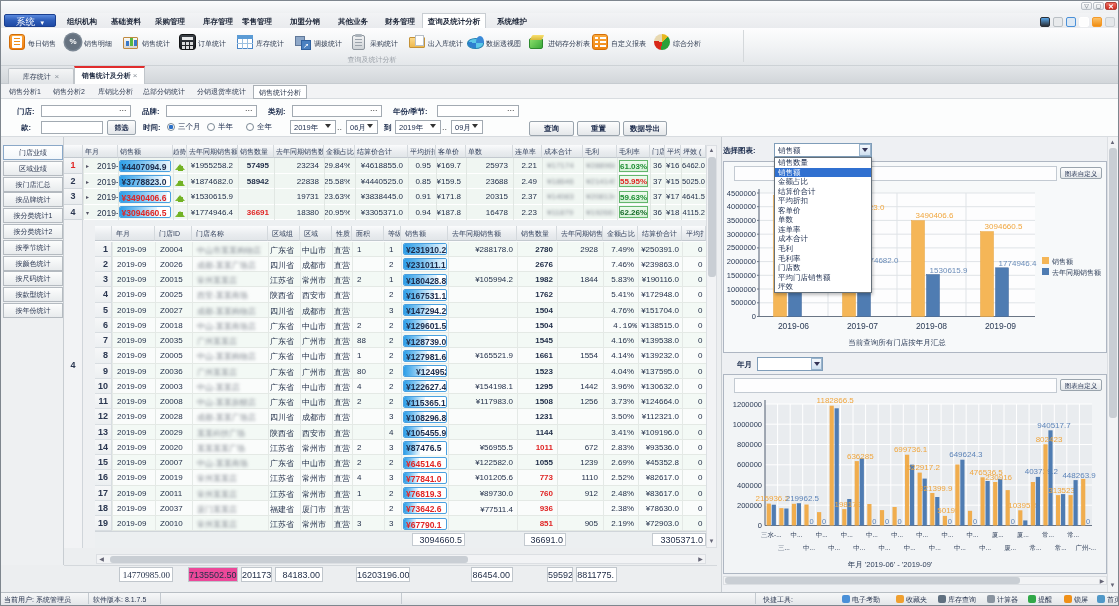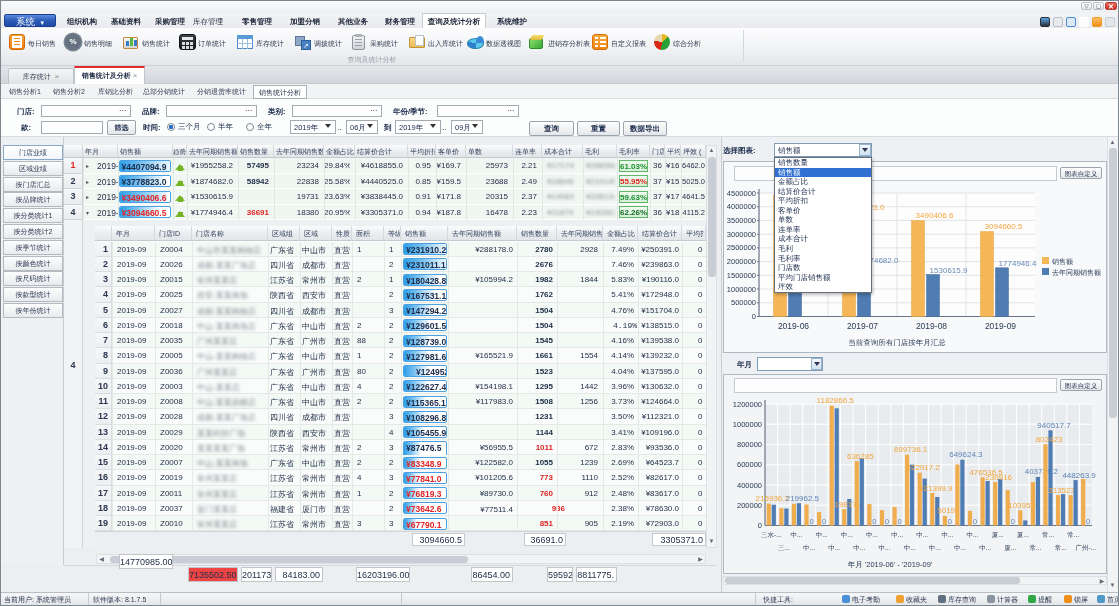--- a/index.html
+++ b/index.html
@@ -24,21 +24,21 @@
 <div style="position:absolute;left:1px;top:1px;width:1117px;height:12px;background:linear-gradient(#fbfcfd,#eef0f2);"></div>
 <div style="position:absolute;left:1081px;top:2px;width:11px;height:8px;border:1px solid #b9bfc6;border-radius:2px;background:linear-gradient(#ffffff,#e2e6ea);font-size:6px;color:#5a6470;text-align:center;line-height:6px;">▽</div>
 <div style="position:absolute;left:1093px;top:2px;width:11px;height:8px;border:1px solid #b9bfc6;border-radius:2px;background:linear-gradient(#ffffff,#e2e6ea);font-size:6px;color:#5a6470;text-align:center;line-height:7px;">◻</div>
 <div style="position:absolute;left:1105px;top:2px;width:12px;height:8px;border:1px solid #b04038;border-radius:2px;background:linear-gradient(#ee6e62,#ce2e22);font-size:7px;color:#fff;text-align:center;line-height:8px;font-weight:bold;">✕</div>
 <div style="position:absolute;left:1px;top:13px;width:1117px;height:15px;background:linear-gradient(#f2f3f5,#e9ebee);"></div>
 <div style="position:absolute;left:422px;top:13px;width:64px;height:15px;background:#fff;border:1px solid #c8cdd2;border-bottom:0;"></div>
 <div style="position:absolute;left:4px;top:14px;width:52px;height:13px;background:linear-gradient(#5b8ade,#2d5cb8 50%,#1f4aa5);border:1px solid #1a3f8f;border-radius:2px;color:#fff;font-size:9.5px;text-align:center;line-height:13px;">系统&nbsp;&nbsp;<span style="font-size:7px;">▾</span></div>
 <div style="position:absolute;left:62px;top:16px;width:40px;height:11px;font-size:7.5px;color:#1d2638;text-align:center;line-height:11px;font-weight:bold;">组织机构</div>
 <div style="position:absolute;left:106px;top:16px;width:40px;height:11px;font-size:7.5px;color:#1d2638;text-align:center;line-height:11px;font-weight:bold;">基础资料</div>
 <div style="position:absolute;left:150px;top:16px;width:40px;height:11px;font-size:7.5px;color:#1d2638;text-align:center;line-height:11px;font-weight:bold;">采购管理</div>
-<div style="position:absolute;left:193px;top:16px;width:40px;height:11px;font-size:7.5px;color:#1d2638;text-align:left;line-height:11px;font-weight:normal;">库存管理</div>
+<div style="position:absolute;left:193px;top:16px;width:40px;height:11px;font-size:7.5px;color:#1d2638;text-align:right;line-height:11px;font-weight:bold;">库存管理</div>
 <div style="position:absolute;left:237px;top:16px;width:40px;height:11px;font-size:7.5px;color:#1d2638;text-align:center;line-height:11px;font-weight:bold;">零售管理</div>
 <div style="position:absolute;left:285px;top:16px;width:40px;height:11px;font-size:7.5px;color:#1d2638;text-align:center;line-height:11px;font-weight:bold;">加盟分销</div>
 <div style="position:absolute;left:333px;top:16px;width:40px;height:11px;font-size:7.5px;color:#1d2638;text-align:center;line-height:11px;font-weight:bold;">其他业务</div>
 <div style="position:absolute;left:380px;top:16px;width:40px;height:11px;font-size:7.5px;color:#1d2638;text-align:center;line-height:11px;font-weight:bold;">财务管理</div>
 <div style="position:absolute;left:422px;top:16px;width:64px;height:11px;font-size:7.5px;color:#1d2638;text-align:center;line-height:11px;font-weight:bold;">查询及统计分析</div>
 <div style="position:absolute;left:492px;top:16px;width:40px;height:11px;font-size:7.5px;color:#1d2638;text-align:center;line-height:11px;font-weight:bold;">系统维护</div>
 <div style="position:absolute;left:1040px;top:17px;width:10px;height:10px;border:1px solid #2b3038;border-radius:2px;background:linear-gradient(#5aa6e8,#2b3038);"></div>
 <div style="position:absolute;left:1053px;top:17px;width:10px;height:10px;border:1px solid #b9bfc4;border-radius:2px;background:#e8eaec;"></div>
 <div style="position:absolute;left:1066px;top:17px;width:10px;height:10px;border:1px solid #4a90d8;border-radius:2px;background:#dce8f4;"></div>
 <div style="position:absolute;left:1079px;top:17px;width:10px;height:10px;border:1px solid #ffffff;border-radius:2px;background:#fdfdfd;"></div>
@@ -604,27 +604,27 @@
 <div class="cell" style="left:117px;top:458.0px;width:40px;">2019-09</div>
 <div class="cell" style="left:160px;top:458.0px;width:34px;">Z0007</div>
 <div class="cell blur" style="left:197px;top:458.0px;width:70px;">中山-某某商场</div>
 <div class="cell" style="left:270px;top:458.0px;width:30px;">广东省</div>
 <div class="cell" style="left:302px;top:458.0px;width:30px;">中山市</div>
 <div class="cell" style="left:334px;top:458.0px;width:18px;">直营</div>
 <div class="cell" style="left:357px;top:458.0px;width:24px;">2</div>
 <div class="cell" style="left:389px;top:458.0px;width:12px;">2</div>
 <div class="bar" style="left:403px;top:456.5px;width:44px;height:12px;">
     <i style="width:36%"></i>
-    <s style="color:#e02525;text-align:left;padding-left:2px;">¥83348.9</s>
+    <s style="color:#e02525;text-align:left;padding-left:2px;">¥64514.6</s>
   </div>
 <div class="cell r" style="left:448px;top:458.0px;width:65px;">¥122582.0</div>
 <div class="cell r b " style="left:517px;top:458.0px;width:36px;">1055</div>
 <div class="cell r" style="left:557px;top:458.0px;width:41px;">1239</div>
 <div class="cell r" style="left:603px;top:458.0px;width:31px;">2.69%</div>
-<div class="cell r" style="left:638px;top:458.0px;width:41px;">¥64523.7</div>
+<div class="cell r" style="left:638px;top:458.0px;width:41px;">¥45352.8</div>
 <div class="cell" style="left:698px;top:458.0px;width:8px;">0</div>
 <div style="position:absolute;left:95px;top:470.25px;width:611px;height:15.25px;background:#fafcfb;border-bottom:1px solid #e4e9e5;"></div>
 <div style="position:absolute;left:95px;top:470.25px;width:17px;height:15.25px;background:linear-gradient(#f6f7f8,#eceff1);border-right:1px solid #d8dde1;border-bottom:1px solid #d8dde1;font-size:9px;font-weight:bold;color:#2a3650;text-align:right;line-height:15.25px;padding-right:3px;">16</div>
 <div class="cell" style="left:117px;top:473.25px;width:40px;">2019-09</div>
 <div class="cell" style="left:160px;top:473.25px;width:34px;">Z0019</div>
 <div class="cell blur" style="left:197px;top:473.25px;width:70px;">常州某某店</div>
 <div class="cell" style="left:270px;top:473.25px;width:30px;">江苏省</div>
 <div class="cell" style="left:302px;top:473.25px;width:30px;">常州市</div>
 <div class="cell" style="left:334px;top:473.25px;width:18px;">直营</div>
 <div class="cell" style="left:357px;top:473.25px;width:24px;">4</div>
@@ -667,21 +667,21 @@
 <div class="cell" style="left:270px;top:503.75px;width:30px;">福建省</div>
 <div class="cell" style="left:302px;top:503.75px;width:30px;">厦门市</div>
 <div class="cell" style="left:334px;top:503.75px;width:18px;">直营</div>
 <div class="cell" style="left:357px;top:503.75px;width:24px;"></div>
 <div class="cell" style="left:389px;top:503.75px;width:12px;">2</div>
 <div class="bar" style="left:403px;top:502.25px;width:44px;height:12px;">
     <i style="width:32%"></i>
     <s style="color:#e02525;text-align:left;padding-left:2px;">¥73642.6</s>
   </div>
 <div class="cell r" style="left:448px;top:503.75px;width:65px;"></div>
-<div class="cell r b red" style="left:517px;top:503.75px;width:36px;margin-left:12px;">936</div>
+<div class="cell r b red" style="left:517px;top:503.75px;width:36px;">936</div>
 <div class="cell r" style="left:557px;top:503.75px;width:41px;"></div>
 <div class="cell r" style="left:603px;top:503.75px;width:31px;">2.38%</div>
 <div class="cell r" style="left:638px;top:503.75px;width:41px;">¥78630.0</div>
 <div class="cell" style="left:698px;top:503.75px;width:8px;">0</div>
 <div style="position:absolute;left:95px;top:516.0px;width:611px;height:15.25px;background:#f3f9f5;border-bottom:1px solid #e4e9e5;"></div>
 <div style="position:absolute;left:95px;top:516.0px;width:17px;height:15.25px;background:linear-gradient(#f6f7f8,#eceff1);border-right:1px solid #d8dde1;border-bottom:1px solid #d8dde1;font-size:9px;font-weight:bold;color:#2a3650;text-align:right;line-height:15.25px;padding-right:3px;">19</div>
 <div class="cell" style="left:117px;top:519.0px;width:40px;">2019-09</div>
 <div class="cell" style="left:160px;top:519.0px;width:34px;">Z0010</div>
 <div class="cell blur" style="left:197px;top:519.0px;width:70px;">常州某某店</div>
 <div class="cell" style="left:270px;top:519.0px;width:30px;">江苏省</div>
@@ -716,22 +716,22 @@
 <div style="position:absolute;left:682px;top:241.5px;width:1px;height:289.75px;background:#e4e9e6;"></div>
 <div style="position:absolute;left:95px;top:531px;width:611px;height:17px;background:#eceff1;border-top:1px solid #d0d5da;"></div>
 <div style="position:absolute;left:412px;top:532.5px;width:53px;height:13px;background:#fff;border:1px solid #c4cad0;font-size:9px;color:#23304a;text-align:right;line-height:12px;padding-right:2px;overflow:hidden;">3094660.5</div>
 <div style="position:absolute;left:524px;top:532.5px;width:42px;height:13px;background:#fff;border:1px solid #c4cad0;font-size:9px;color:#23304a;text-align:right;line-height:12px;padding-right:2px;overflow:hidden;">36691.0</div>
 <div style="position:absolute;left:652px;top:532.5px;width:54px;height:13px;background:#fff;border:1px solid #c4cad0;font-size:9px;color:#23304a;text-align:right;line-height:12px;padding-right:2px;overflow:hidden;">3305371.0</div>
 <div style="position:absolute;left:96px;top:554px;width:610px;height:10px;background:#f2f3f5;border:1px solid #dcdfe3;"></div>
 <div style="position:absolute;left:97px;top:555px;width:9px;height:8px;font-size:6px;color:#667;text-align:center;line-height:8px;">◀</div>
 <div style="position:absolute;left:696px;top:555px;width:9px;height:8px;font-size:6px;color:#667;text-align:center;line-height:8px;">▶</div>
 <div style="position:absolute;left:110px;top:555.5px;width:358px;height:7px;background:#c9ced4;border-radius:3px;"></div>
 <div style="position:absolute;left:64px;top:565px;width:653px;height:27px;background:#eceef0;border-top:1px solid #d4d8dc;"></div>
-<div style="position:absolute;left:119px;top:554px;width:54px;height:15px;background:#fff;border:1px solid #c0c6cc;font-size:9px;color:#23304a;text-align:right;line-height:14px;padding-right:2px;overflow:hidden;">14770985.00</div>
-<div style="position:absolute;left:188px;top:567px;width:50px;height:15px;background:#ef4444;border:1px solid #c0c6cc;font-size:9px;color:#23304a;text-align:right;line-height:14px;padding-right:2px;overflow:hidden;">7135502.50</div>
+<div style="position:absolute;left:119px;top:567px;width:54px;height:15px;background:#fff;border:1px solid #c0c6cc;font-size:9px;color:#23304a;text-align:right;line-height:14px;padding-right:2px;overflow:hidden;font-family:Liberation Serif, serif;">14770985.00</div>
+<div style="position:absolute;left:188px;top:567px;width:50px;height:15px;background:#ec4899;border:1px solid #c0c6cc;font-size:9px;color:#23304a;text-align:right;line-height:14px;padding-right:2px;overflow:hidden;">7135502.50</div>
 <div style="position:absolute;left:241px;top:567px;width:31px;height:15px;background:#fff;border:1px solid #c0c6cc;font-size:9px;color:#23304a;text-align:right;line-height:14px;padding-right:2px;overflow:hidden;">201173</div>
 <div style="position:absolute;left:275px;top:567px;width:48px;height:15px;background:#fff;border:1px solid #c0c6cc;font-size:9px;color:#23304a;text-align:right;line-height:14px;padding-right:2px;overflow:hidden;">84183.00</div>
 <div style="position:absolute;left:356px;top:567px;width:54px;height:15px;background:#fff;border:1px solid #c0c6cc;font-size:9px;color:#23304a;text-align:right;line-height:14px;padding-right:2px;overflow:hidden;">16203196.00</div>
 <div style="position:absolute;left:471px;top:567px;width:42px;height:15px;background:#fff;border:1px solid #c0c6cc;font-size:9px;color:#23304a;text-align:right;line-height:14px;padding-right:2px;overflow:hidden;">86454.00</div>
 <div style="position:absolute;left:547px;top:567px;width:26px;height:15px;background:#fff;border:1px solid #c0c6cc;font-size:9px;color:#23304a;text-align:right;line-height:14px;padding-right:2px;overflow:hidden;">59592</div>
 <div style="position:absolute;left:576px;top:567px;width:41px;height:15px;background:#fff;border:1px solid #c0c6cc;font-size:9px;color:#23304a;text-align:right;line-height:14px;padding-right:2px;overflow:hidden;">8811775.</div>
 <div style="position:absolute;left:706px;top:145px;width:11px;height:403px;background:#f2f3f5;border:1px solid #dcdfe3;"></div>
 <div style="position:absolute;left:707px;top:146px;width:9px;height:9px;font-size:6px;color:#667;text-align:center;line-height:9px;">▲</div>
 <div style="position:absolute;left:707px;top:537px;width:9px;height:9px;font-size:6px;color:#667;text-align:center;line-height:9px;">▼</div>
 <div style="position:absolute;left:707.5px;top:157px;width:8px;height:120px;background:#c9ced4;border-radius:3px;"></div>

